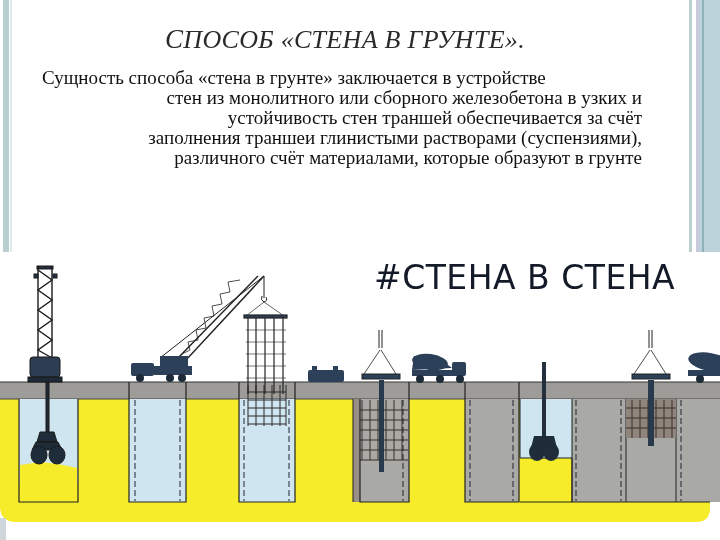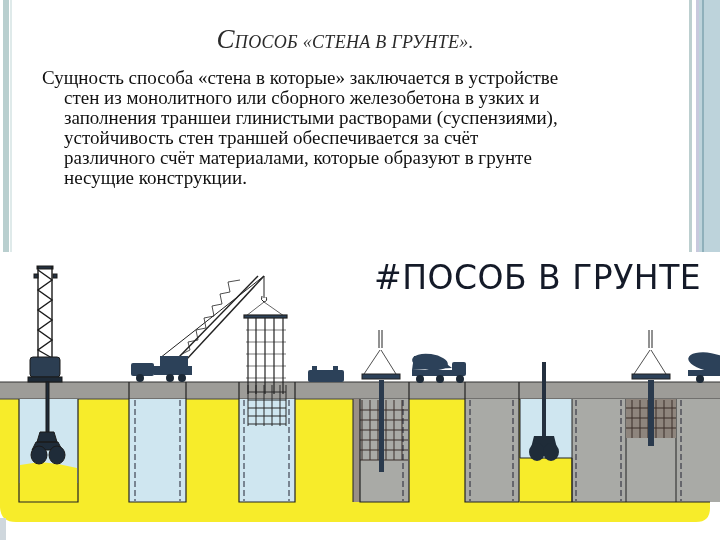--- a/index.html
+++ b/index.html
@@ -4,46 +4,45 @@
 <style>
   html,body{margin:0;padding:0;}
   body{width:720px;height:540px;position:relative;overflow:hidden;background:#ffffff;font-family:"DejaVu Serif",serif;}
   .left-bar{position:absolute;left:3px;top:0;width:6px;height:540px;background:#b9cfcf;}
   .left-bar2{position:absolute;left:10px;top:0;width:2px;height:540px;background:#dfeaea;}
   .right-band{position:absolute;right:0;top:0;width:24px;height:540px;background:#bdd3db;}
   .right-line1{position:absolute;left:689px;top:0;width:3px;height:540px;background:#bccfcf;}
   .right-line2{position:absolute;left:696px;top:0;width:3px;height:540px;background:#c8c9dd;}
   .right-line3{position:absolute;left:702px;top:0;width:2px;height:540px;background:#8fb0bb;}
   .title{position:absolute;left:0;width:690px;top:24px;text-align:center;font-family:"Liberation Serif",serif;font-style:italic;font-size:27px;color:#2a2a2a;letter-spacing:0.3px;}
-  .title .sc{font-size:18px;}
+  .title .sc{font-size:26px;}
   .body-text{position:absolute;left:42px;top:68px;width:600px;font-family:"Liberation Serif",serif;font-size:19px;line-height:20px;color:#111;}
   .body-text .line{white-space:nowrap;}
-  .body-text .ind{padding-left:22px;}
+  .body-text .ind{padding-left:22px;text-align:right;}
   .picture{position:absolute;left:0;top:252px;width:720px;height:288px;}
   .pic-title{position:absolute;left:374px;top:258px;font-family:"DejaVu Sans",sans-serif;font-size:33px;color:#141a28;letter-spacing:0.5px;white-space:nowrap;}
 </style>
 </head>
 <body>
 
 <div class="left-bar"></div>
 <div class="left-bar2"></div>
 <div class="right-band"></div>
 <div class="right-line1"></div>
 <div class="right-line2"></div>
 <div class="right-line3"></div>
 
 <div class="title"><span>С</span><span class="sc">ПОСОБ «СТЕНА В ГРУНТЕ».</span></div>
 
 <div class="body-text">
-  <div class="line">Сущность способа «стена в которые» заключается в устройстве</div>
+  <div class="line">Сущность способа «стена в грунте» заключается в устройстве</div>
   <div class="line ind">стен из монолитного или сборного железобетона в узких и</div>
+  <div class="line ind">устойчивость стен траншей обеспечивается за счёт</div>
   <div class="line ind">заполнения траншеи глинистыми растворами (суспензиями),</div>
-  <div class="line ind">устойчивость стен траншей обеспечивается за счёт</div>
   <div class="line ind">различного счёт материалами, которые образуют в грунте</div>
-  <div class="line ind">несущие конструкции.</div>
 </div>
 
 <svg class="picture" viewBox="0 252 720 288" width="720" height="288">
 
   <rect x="0" y="252" width="720" height="288" fill="#ffffff"></rect>
 
   <path d="M0 398 H710 V508 Q710 522 696 522 H16 Q0 522 0 506 Z" fill="#f7ec2a"></path>
 
   <rect x="0" y="382" width="720" height="17" fill="#9d9c98"></rect>
   <line x1="0" y1="382" x2="720" y2="382" stroke="#333" stroke-width="1"></line>
@@ -230,13 +229,13 @@
   <g fill="#2c4159">
     <ellipse cx="710" cy="362" rx="22" ry="9" transform="rotate(10 710 362)"></ellipse>
     <rect x="688" y="370" width="32" height="6"></rect>
     <circle cx="700" cy="379" r="4" fill="#1d2a38"></circle>
   </g>
 
   <rect x="0" y="522" width="720" height="18" fill="#ffffff"></rect>
   <rect x="0" y="518" width="6" height="22" fill="#cfd7dd"></rect>
 </svg>
 
-<div class="pic-title">#ПОСОБ В ГРУНТЕ</div>
+<div class="pic-title">#СТЕНА В СТЕНА</div>
 
 </body></html>

